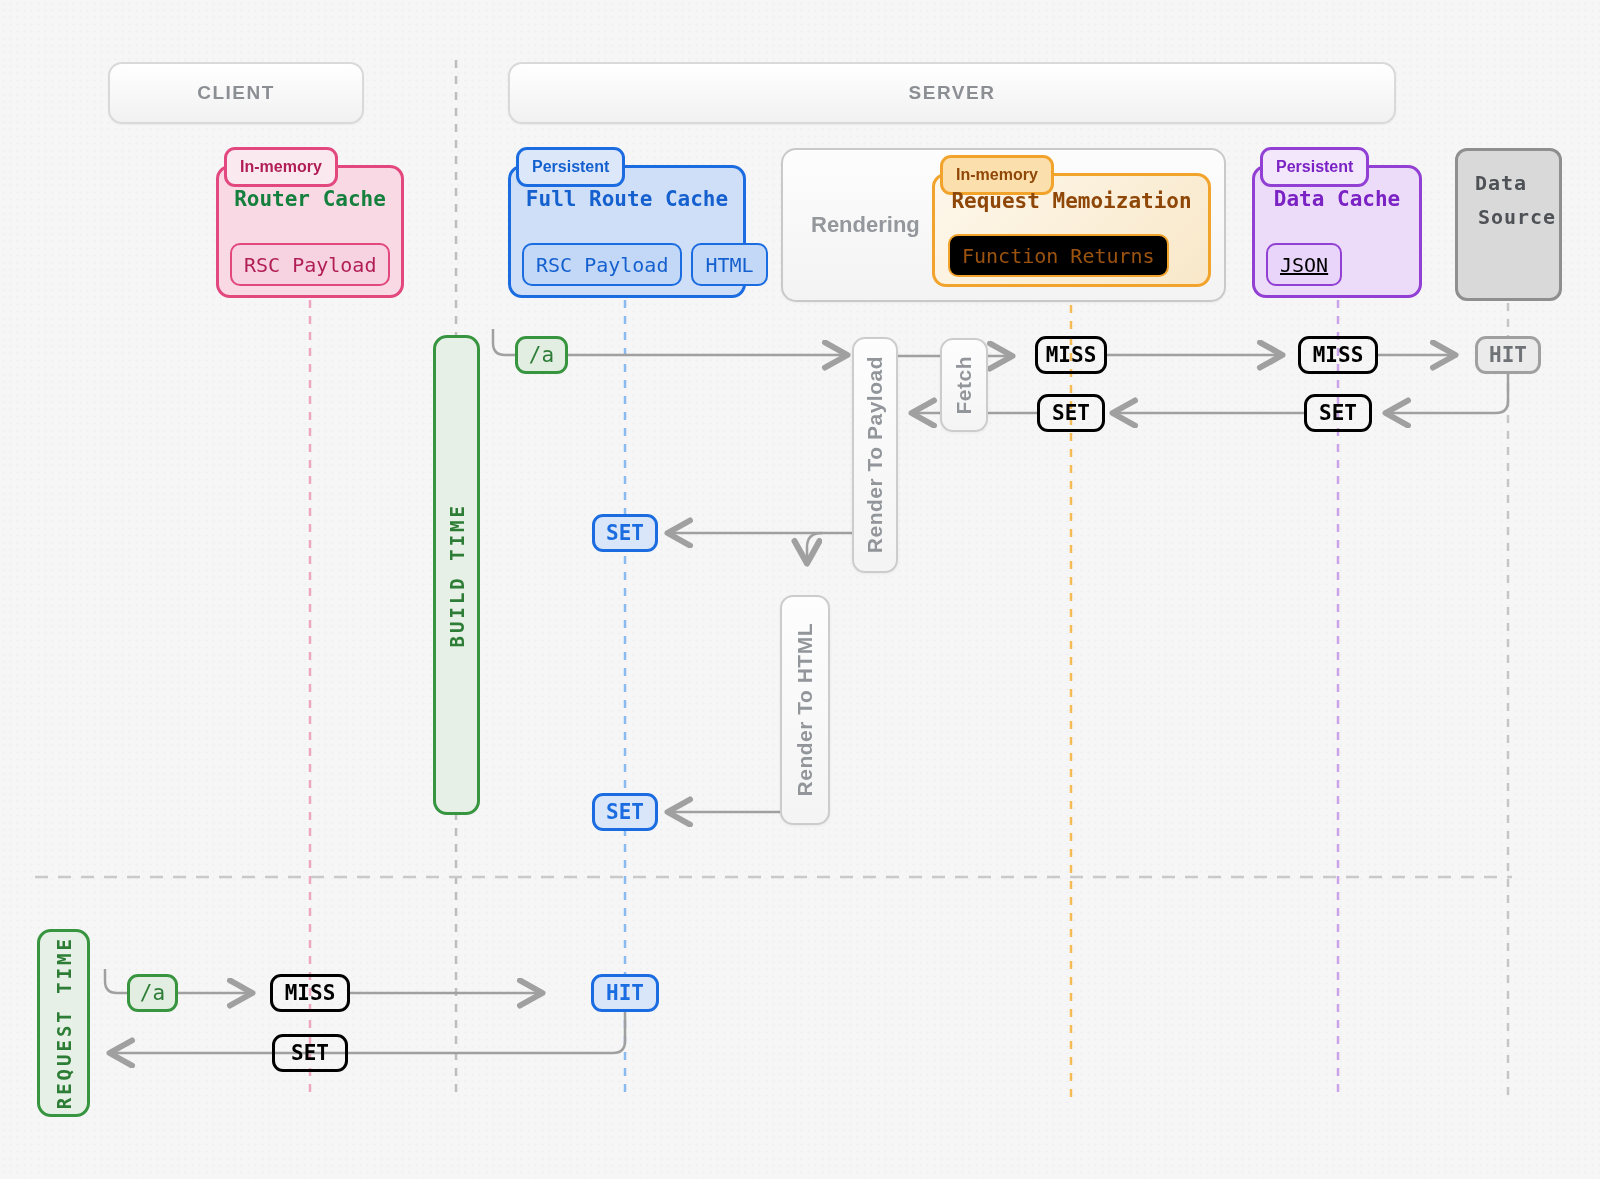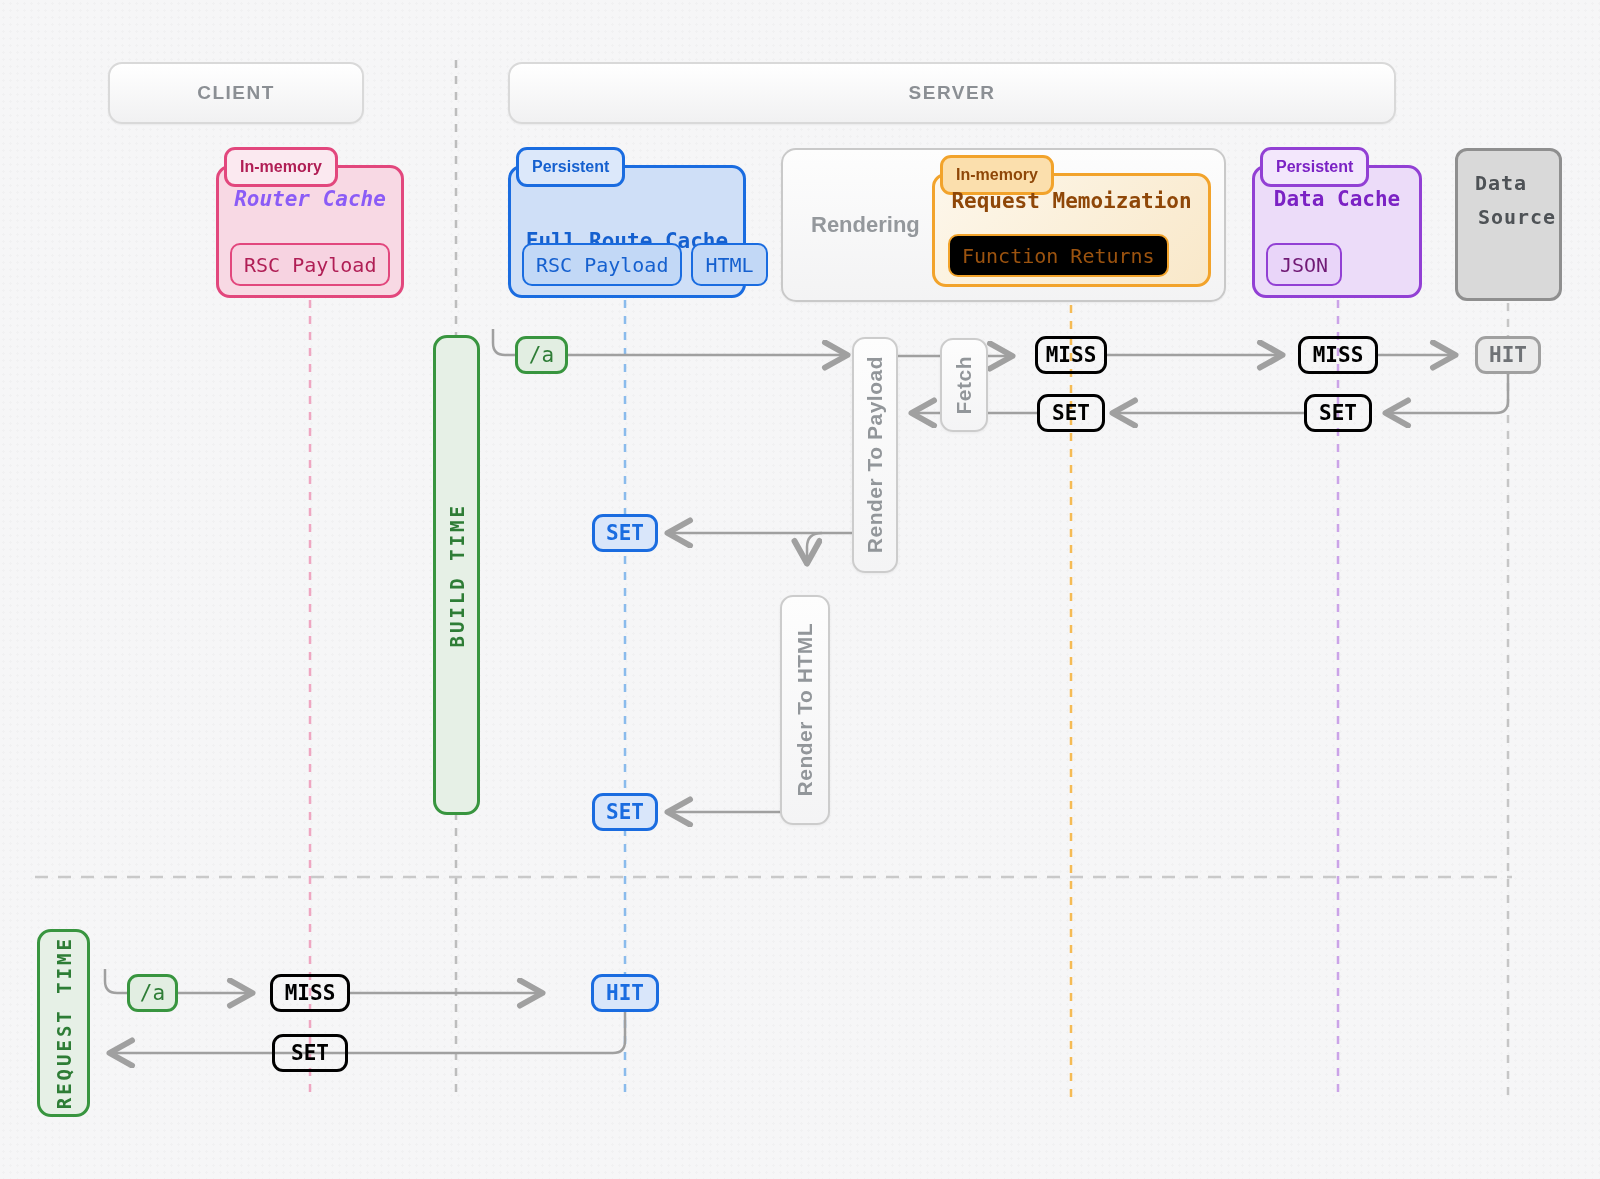--- a/index.html
+++ b/index.html
@@ -46,37 +46,37 @@
   
   .fchip{
     border-width:3px;border-style:solid;border-radius:11px;
     display:flex;align-items:center;justify-content:center;
     font-family:"DejaVu Sans Mono", monospace;font-weight:bold;font-size:21px;
   }
 
   
   .pink .cb{background:#f8d9e4;border-color:#e2477d;}
   .pink .badge{background:#fbe9f0;border-color:#e2477d;color:#b01e55;}
-  .pink .title{color:#8b5cf6;font-style:italic;}
+  .pink .title{color:#15803d;}
   .pink .chip{background:#f7d3e1;border-color:#e2477d;color:#b01e55;}
   
   .blue .cb{background:#cfdff7;border-color:#1a6ce0;}
   .blue .badge{background:#dce8fa;border-color:#1a6ce0;color:#1560cf;}
-  .blue .title{color:#1560cf;margin-top:42px;}
+  .blue .title{color:#1560cf;}
   .blue .chip{background:#c2d8f6;border-color:#1a6ce0;color:#1560cf;}
   
   .orange .cb{background:linear-gradient(135deg,#fdf7eb,#f9e8c9);border-color:#f2a32b;}
   .orange .badge{background:#fbdfad;border-color:#f2a32b;color:#8f4708;}
   .orange .title{color:#8f4708;}
   .orange .chip{background:#000000;border-color:#f2a32b;color:#9c530f;}
   
   .purple .cb{background:#ecdcf9;border-color:#9240d4;}
   .purple .badge{background:#f3e7fc;border-color:#9240d4;color:#7b22c4;}
   .purple .title{color:#7b22c4;}
-  .purple .chip{background:#e9d5f9;border-color:#9240d4;color:#701a75;}
+  .purple .chip{background:#e9d5f9;border-color:#9240d4;color:#000000;text-decoration:underline;}
 
   
   .dsource{background:#d9d9d9;border:3px solid #8f8f8f;border-radius:12px;}
   .dsource .ds-line{font-family:"DejaVu Sans Mono", monospace;font-weight:bold;
     font-size:20px;color:#4e5256;letter-spacing:1px;}
 
   
   .proc{
     border:2px solid #cccccc;border-radius:13px;
     background:linear-gradient(180deg,#fdfdfd,#f4f4f5);

